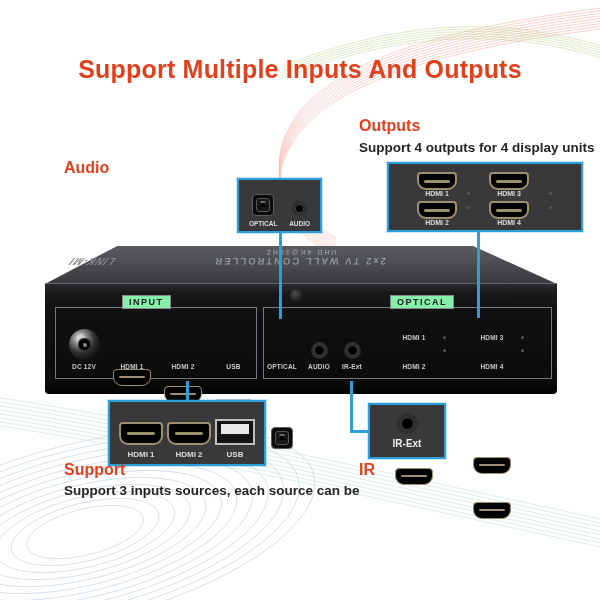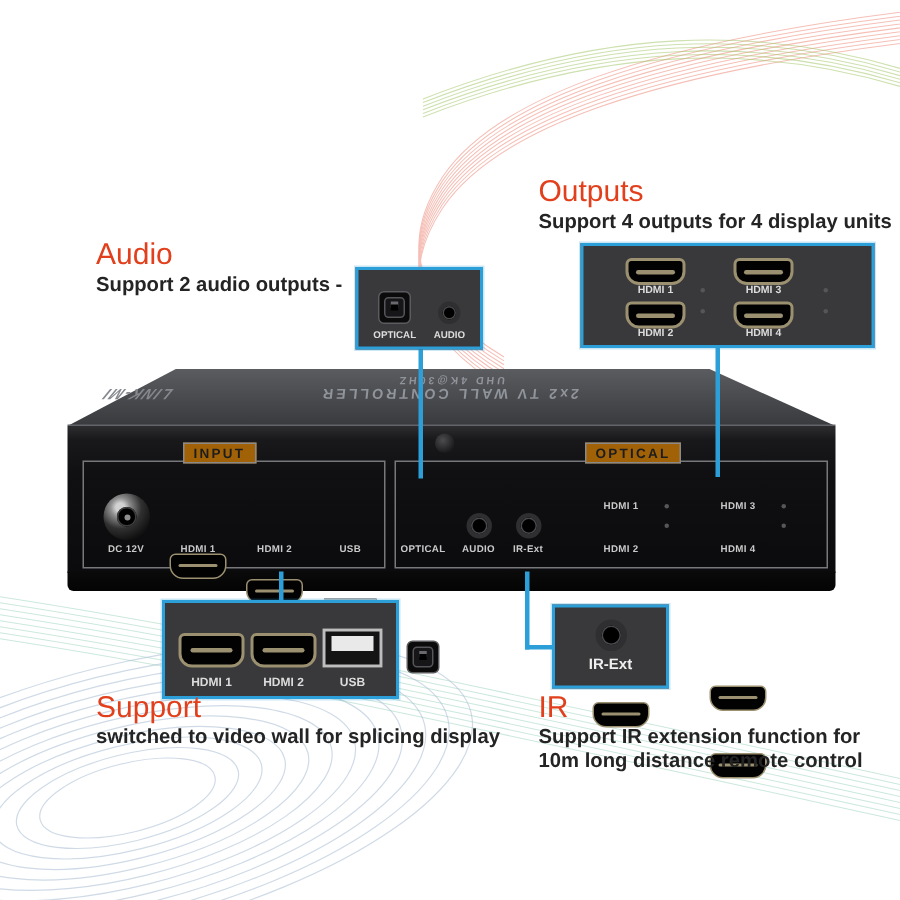--- a/index.html
+++ b/index.html
@@ -12,21 +12,21 @@
     position:relative;width:600px;height:600px;overflow:hidden;background:#ffffff;
     font-family:"Liberation Sans",sans-serif;
   }
   #decor{position:absolute;left:0;top:0;z-index:0;}
   .abs{position:absolute;}
   
   .page-title{
     top:55px;left:0;width:600px;text-align:center;
     font-size:25px;font-weight:bold;color:var(--red);letter-spacing:0.2px;z-index:3;
   }
-  .callout-heading{font-size:20px;font-weight:normal;color:var(--red);z-index:3;}
+  .callout-heading{font-size:16px;font-weight:bold;color:var(--red);z-index:3;}
   .callout-text{font-size:13.5px;font-weight:bold;color:var(--body);line-height:1.18;z-index:3;}
   
   .cbox{
     background:#39393b;border:2px solid var(--blue);box-sizing:border-box;z-index:3;
     box-shadow:0 0 0 1px rgba(45,159,216,.25);
   }
   .pcol{display:flex;flex-direction:column;align-items:center;justify-content:flex-end;}
   .box-label{color:#dcdcdc;font-weight:bold;text-align:center;white-space:nowrap;}
   
   .conn{background:var(--blue);z-index:2;}
@@ -51,21 +51,21 @@
     left:45px;top:283px;width:512px;height:99px;z-index:1;
     background:linear-gradient(180deg,#2d2d2f 0%,#19191b 9%,#101012 32%,#0b0b0d 100%);
     border-top:1px solid #63646a;box-sizing:border-box;
   }
   .dev-bottom{
     left:45px;top:381px;width:512px;height:13px;z-index:1;
     background:linear-gradient(#0a0a0a,#040404);border-radius:0 0 4px 4px;
   }
   .sec-outline{border:1px solid #77787c;box-sizing:border-box;z-index:1;}
   .section-tag{
-    background:#a16207;border:1px solid #8a8a8a;color:#1d1d1d;z-index:2;
+    background:#86efac;border:1px solid #8a8a8a;color:#1d1d1d;z-index:2;
     font-size:9px;font-weight:bold;letter-spacing:1.5px;line-height:12px;padding:0 6px;
   }
   .screw{
     left:290px;top:289px;width:13px;height:13px;border-radius:50%;z-index:2;
     background:radial-gradient(circle at 40% 35%,#4c4c50,#1b1b1d 72%);
   }
   .led{width:3px;height:3px;border-radius:50%;background:#55555a;position:absolute;z-index:2;}
   
   .hdmi{
     box-sizing:border-box;position:relative;background:#020202;
@@ -160,24 +160,24 @@
         <ellipse cx="85" cy="532" rx="140" ry="53"></ellipse>
       <ellipse cx="85" cy="532" rx="156" ry="59"></ellipse>
         <ellipse cx="85" cy="532" rx="172" ry="65"></ellipse>
       <ellipse cx="85" cy="532" rx="188" ry="71"></ellipse>
         <ellipse cx="85" cy="532" rx="204" ry="77"></ellipse>
       <ellipse cx="85" cy="532" rx="220" ry="83"></ellipse>
         <ellipse cx="85" cy="532" rx="236" ry="89"></ellipse>
     </g>
   </svg>
 
+  <div class="abs page-title">Support Multiple Inputs And Outputs</div>
 
   <div class="abs callout-heading" style="left:64px;top:159px;">Audio</div>
   <div class="abs callout-text" style="left:64px;top:182px;width:220px;">
-    <div>Support 2 audio outputs -</div>
   </div>
   <div class="abs cbox" style="left:237px;top:178px;width:85px;height:55px;display:flex;justify-content:space-around;padding:6px 4px 4px;">
     <div class="pcol" style="gap:4px;">
       <div class="optical" style="width:22px;height:22px;"></div>
       <div class="box-label" style="font-size:6.5px;">OPTICAL</div>
     </div>
     <div class="pcol" style="gap:4px;">
       <div class="jack" style="width:15px;height:15px;"></div>
       <div class="box-label" style="font-size:6.5px;">AUDIO</div>
     </div>
@@ -267,28 +267,24 @@
       <div class="hdmi" style="width:44px;height:23px;"></div>
       <div class="box-label" style="font-size:8px;">HDMI 2</div>
     </div>
     <div class="pcol" style="gap:5px;">
       <div class="usb" style="width:40px;height:26px;"></div>
       <div class="box-label" style="font-size:8px;">USB</div>
     </div>
   </div>
   <div class="abs callout-heading" style="left:64px;top:461px;">Support</div>
   <div class="abs callout-text" style="left:64px;top:483px;width:310px;">
-    <div>switched to video wall for splicing display</div>
+    <div>Support 3 inputs sources, each source can be</div>
   </div>
 
   <div class="abs conn" style="left:350px;top:381px;width:3px;height:52px;"></div>
   <div class="abs conn" style="left:350px;top:430px;width:20px;height:3px;"></div>
   <div class="abs cbox" style="left:368px;top:403px;width:78px;height:56px;display:flex;flex-direction:column;align-items:center;justify-content:center;gap:4px;">
     <div class="jack" style="width:21px;height:21px;border-width:4px;"></div>
     <div class="box-label" style="font-size:10px;color:#efefef;">IR-Ext</div>
   </div>
   <div class="abs callout-heading" style="left:359px;top:461px;">IR</div>
-  <div class="abs callout-text" style="left:359px;top:483px;width:235px;">
-    <div>Support IR extension function for</div>
-    <div>10m long distance remote control</div>
-  </div>
 
 </div>
 
 </body></html>

